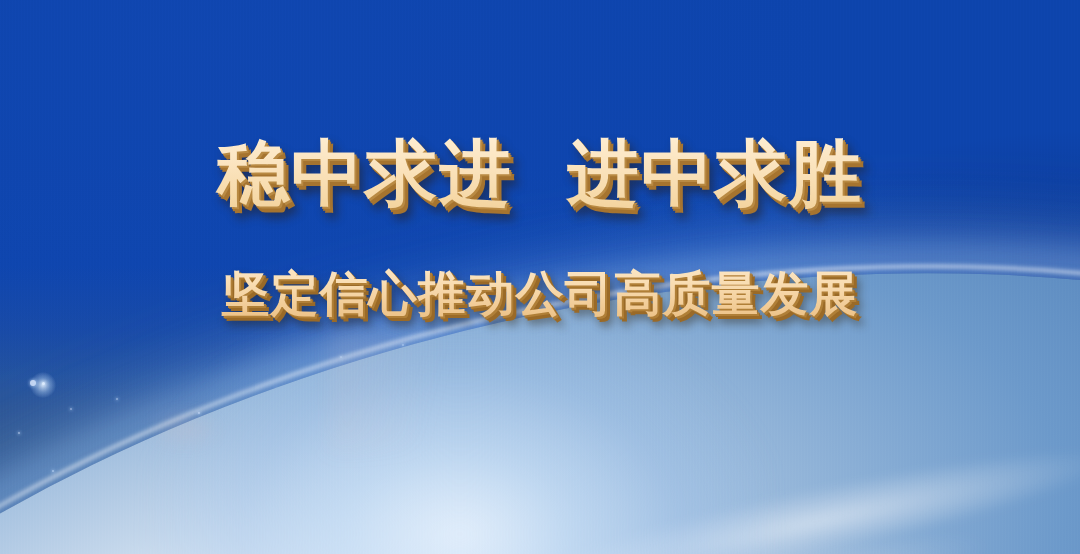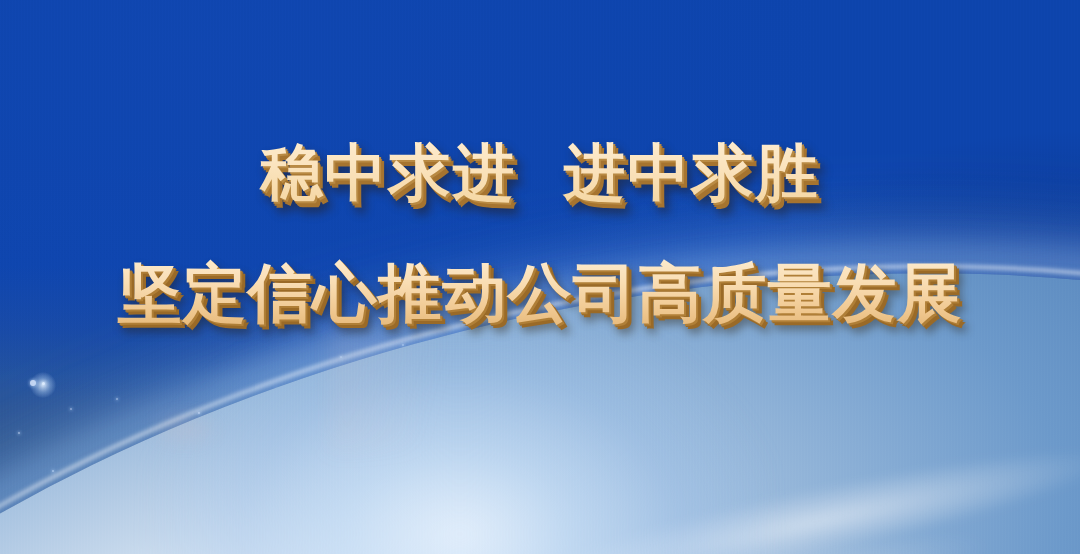--- a/index.html
+++ b/index.html
@@ -204,21 +204,21 @@
     width: 1080px;
     text-align: center;
     pointer-events: none;
   }
 
   .headline {
     position: absolute;
     top: 118px;
     left: 0;
     width: 1080px;
-    font-size: 62px;
+    font-size: 72px;
     line-height: 110px;
     font-weight: bold;
     letter-spacing: 2px;
     white-space: pre;
     color: #fce3b9;
     background: linear-gradient(to bottom, #fff3dd 0%, #fbe4bf 42%, #f6d9a8 72%, #efc98c 100%);
     -webkit-background-clip: text;
     background-clip: text;
     -webkit-text-fill-color: transparent;
     filter:
@@ -226,21 +226,21 @@
       drop-shadow(3px 4px 0 #a6742f)
       drop-shadow(4px 6px 5px rgba(40,25,5,.42));
     font-family: "DejaVu Sans", "Liberation Sans", sans-serif;
   }
 
   .subline {
     position: absolute;
     top: 252px;
     left: 0;
     width: 1080px;
-    font-size: 64px;
+    font-size: 48px;
     line-height: 82px;
     font-weight: bold;
     letter-spacing: 1px;
     white-space: pre;
     color: #f7d9a8;
     background: linear-gradient(to bottom, #fdeed4 0%, #f9ddb3 38%, #f0c992 70%, #e3b472 100%);
     -webkit-background-clip: text;
     background-clip: text;
     -webkit-text-fill-color: transparent;
     filter:

